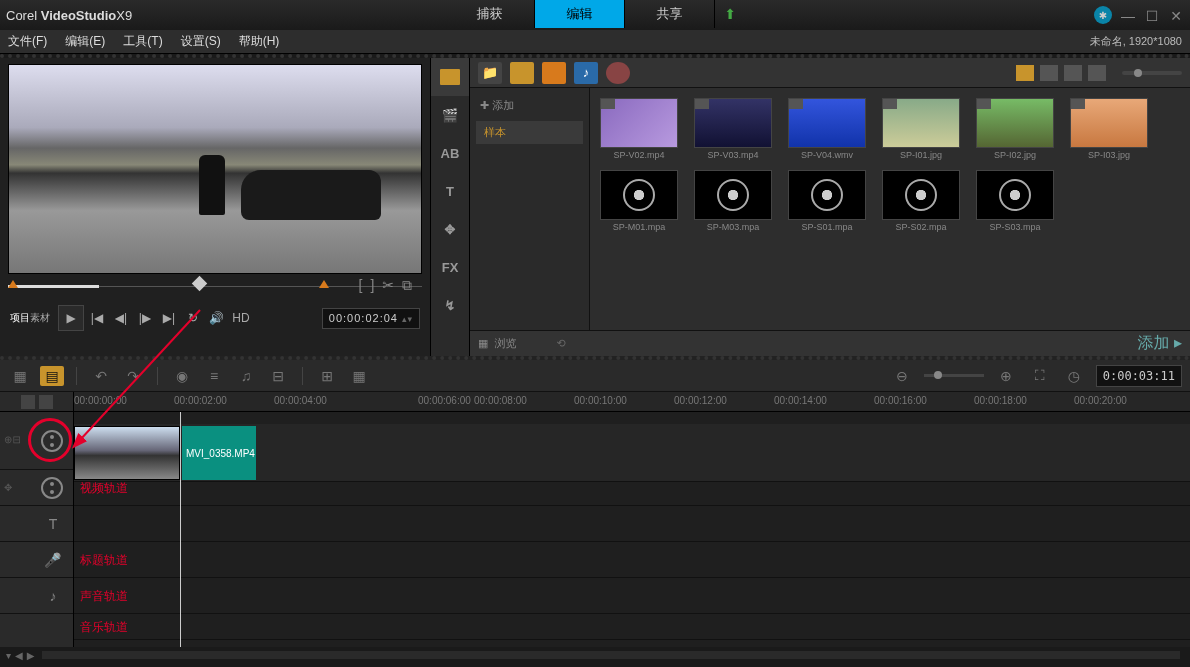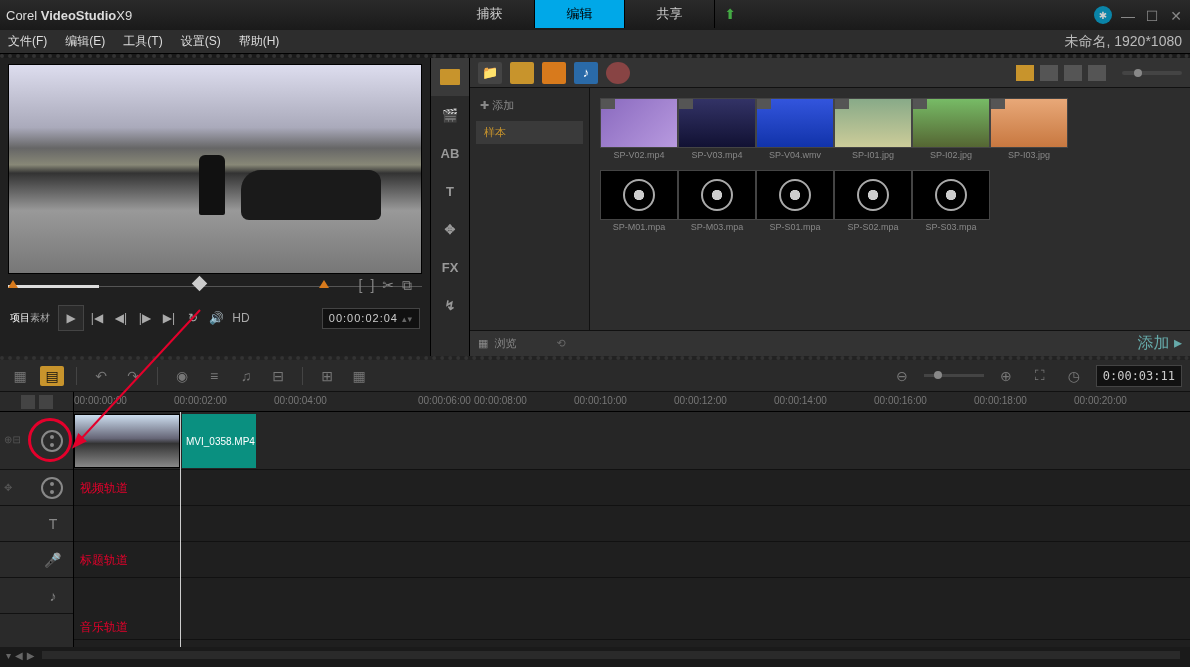--- a/index.html
+++ b/index.html
@@ -9,21 +9,21 @@
 .logo b { font-weight:600; }
 .tabs-center { position:absolute; left:50%; transform:translateX(-50%); display:flex; height:30px; }
 .tab-top { width:90px; height:28px; line-height:28px; text-align:center; font-size:13px; color:#ccc; cursor:pointer; border-right:1px solid #000; }
 .tab-top.active { background:#00a8e8; color:#000000; }
 .upload-ico { width:30px; height:28px; display:flex; align-items:center; justify-content:center; color:#4a4; font-size:14px; cursor:pointer; }
 .win-btns { margin-left:auto; display:flex; gap:8px; align-items:center; }
 .win-btn { width:16px; height:14px; color:#888; cursor:pointer; font-size:14px; text-align:center; }
 .world-ico { width:18px; height:18px; border-radius:50%; background:#0a84a8; font-size:10px; display:flex; align-items:center; justify-content:center; }
 .menubar { height:24px; background:#2d2d2d; display:flex; align-items:center; padding:0 8px; border-bottom:1px solid #000; }
 .menu-item { margin-right:18px; font-size:12px; color:#ddd; cursor:pointer; }
-.proj-info { margin-left:auto; font-size:14px; color:#bbb; }
+.proj-info { margin-left:auto; font-size:11px; color:#bbb; }
 .upper { height:302px; display:flex; background:#1a1a1a; border-top:4px dotted #333; }
 .preview-pane { width:430px; background:#202020; display:flex; flex-direction:column; position:relative; }
 .preview-screen { height:210px; margin:6px 8px 0 8px; background:linear-gradient(180deg,#dde 0%,#aab 30%,#666 40%,#887 48%,#333 52%,#999 70%,#777 100%); border:1px solid #000; position:relative; overflow:hidden; }
 .preview-screen::before { content:""; position:absolute; width:26px; height:60px; left:190px; top:90px; background:#111; border-radius:6px 6px 2px 2px; }
 .preview-screen::after { content:""; position:absolute; width:140px; height:50px; right:40px; top:105px; background:#1a1a1a; border-radius:20px 12px 6px 8px; }
 .scrub { height:20px; margin:2px 8px; position:relative; }
 .scrub-track-white { position:absolute; top:9px; left:0; right:78%; height:3px; background:#ddd; }
 .scrub-track-dark { position:absolute; top:10px; left:22%; right:0; height:1px; background:#555; }
 .scrub-head { position:absolute; top:2px; left:45%; width:11px; height:11px; background:#ccc; transform:rotate(45deg); }
 .scrub-mark { position:absolute; top:4px; width:0; height:0; border-left:5px solid transparent; border-right:5px solid transparent; border-bottom:8px solid #d87a1c; }
@@ -50,21 +50,21 @@
 .lib-right { margin-left:auto; display:flex; gap:6px; align-items:center; }
 .view-btn { width:18px; height:16px; background:#555; cursor:pointer; }
 .view-btn.active { background:#c8942c; }
 .slider-sm { width:60px; height:4px; background:#444; border-radius:2px; position:relative; margin-left:10px; }
 .slider-sm::after { content:""; position:absolute; width:8px; height:8px; background:#888; border-radius:50%; top:-2px; left:12px; }
 .lib-body { flex:1; display:flex; }
 .lib-tree { width:120px; background:#2a2a2a; padding:6px; border-right:1px solid #111; }
 .tree-add { color:#888; font-size:11px; padding:4px; cursor:pointer; }
 .tree-item { background:#3a3a3a; padding:4px 8px; margin-top:4px; color:#c8942c; font-size:11px; cursor:pointer; }
 .lib-grid { flex:1; padding:10px; }
-.grid-row { display:flex; margin-bottom:10px; }
+.grid-row { display:flex; gap:16px; margin-bottom:10px; }
 .thumb-cell { width:78px; text-align:center; }
 .thumb { width:78px; height:50px; background:#111; border:1px solid #444; position:relative; cursor:pointer; overflow:hidden; }
 .thumb-badge { position:absolute; top:0; left:0; width:14px; height:10px; background:#555; }
 .tc-grad1 { background:linear-gradient(135deg,#8a6abf,#b89adf); }
 .tc-grad2 { background:linear-gradient(#336,#113); }
 .tc-grad3 { background:linear-gradient(#35d,#13a); }
 .tc-dand { background:linear-gradient(#8a8,#cc9); }
 .tc-trees { background:linear-gradient(#7b6,#563); }
 .tc-desert { background:linear-gradient(#e8a878,#c87840); }
 .tc-audio { background:#000; display:flex; align-items:center; justify-content:center; }
@@ -92,21 +92,21 @@
 .track-ico-cell { height:58px; border-bottom:1px solid #111; display:flex; align-items:center; justify-content:flex-end; padding-right:10px; position:relative; }
 .track-ico-cell.sm { height:36px; }
 .track-icon-g { width:20px; height:20px; color:#888; font-size:14px; display:flex; align-items:center; justify-content:center; }
 .reel { width:22px; height:22px; border:2px solid #888; border-radius:50%; position:relative; }
 .reel::before,.reel::after { content:""; position:absolute; width:4px; height:4px; background:#888; border-radius:50%; }
 .reel::before { top:3px; left:7px; } .reel::after { bottom:3px; left:7px; }
 .red-circle { position:absolute; width:44px; height:44px; border:3px solid #e4002b; border-radius:50%; left:28px; top:6px; pointer-events:none; }
 .side-micro { position:absolute; left:4px; width:12px; height:12px; color:#555; font-size:10px; }
 .tl-content { flex:1; position:relative; background:#1f1f1f; }
 .track-lane { position:absolute; left:0; right:0; border-bottom:1px solid #111; }
-.lane0 { top:0; height:58px; background:#262626;text-align:right; }
+.lane0 { top:12px; height:58px; background:#262626;text-align:right; }
 .lane1 { top:58px; height:36px; }
 .lane2 { top:94px; height:36px; }
 .lane3 { top:130px; height:36px;text-align:right; }
 .lane4 { top:166px; height:36px; }
 .lane5 { top:202px; height:26px; }
 .clip-vid { position:absolute; top:2px; left:0; width:106px; height:54px; background:linear-gradient(180deg,#cde 0%,#667 45%,#333 55%,#888 100%); border:1px solid #000; }
 .clip-name { position:absolute; top:2px; left:108px; width:74px; height:54px; background:#0a9080; color:#fff; font-size:10px; display:flex; align-items:center; padding:4px; overflow:hidden; }
 .track-label { position:absolute; left:6px; color:#e4002b; font-size:12px; font-weight:500; }
 .playhead { position:absolute; top:0; bottom:0; left:106px; width:1px; background:#ccc; }
 .playhead::before { content:""; position:absolute; top:-18px; left:-4px; width:9px; height:12px; background:#ccc; }
@@ -352,20 +352,23 @@
         <div class="clip-vid"></div>
         <div class="clip-name">MVI_0358.MP4</div>
       </div>
       <div class="track-lane lane1">
           <span class="track-label" style="top:10px">视频轨道</span>
         </div>
       <div class="track-lane lane2"></div>
       <div class="track-lane lane3">
           <span class="track-label" style="top:10px">标题轨道</span>
         </div>
+      <div class="track-lane lane4">
+          <span class="track-label" style="top:10px">声音轨道</span>
+        </div>
       <div class="track-lane lane5">
           <span class="track-label" style="top:5px">音乐轨道</span>
         </div>
       <div class="playhead"></div>
     </div>
   </div>
   <div class="scroll-foot">
     <span>▾</span>
       <span>◀</span>
       <span>▶</span>

